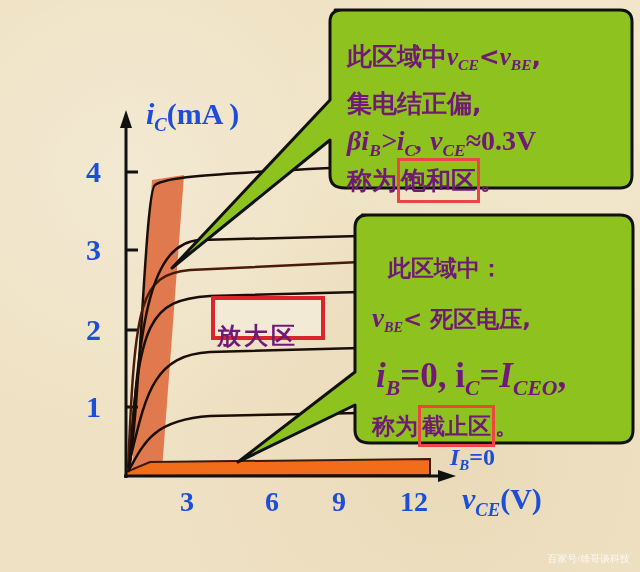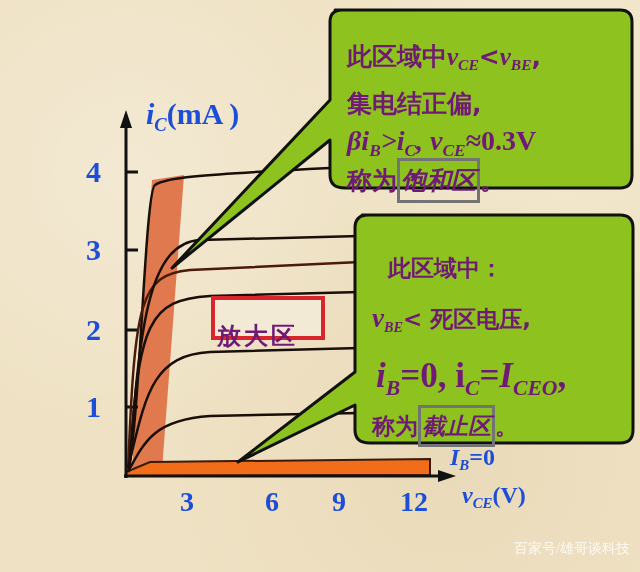--- a/index.html
+++ b/index.html
@@ -14,27 +14,27 @@
   }
   svg { position:absolute; left:0; top:0; }
   .bubble-text {
     position:absolute; color:#701a75; font-weight:bold;
     font-family: "DejaVu Sans", "Liberation Sans", sans-serif;
     margin-top: 16px;
   }
   .line { position:absolute; white-space:nowrap; }
   .it { font-style:italic; font-family:"Liberation Serif", serif; }
   sub { font-size:0.62em; vertical-align:-0.35em; font-family:"Liberation Serif", serif; font-style:italic; }
-  .hl { border:3px solid #737373; padding:5px 1px;font-style:italic; }
+  .hl { border:3px solid #ef4444; padding:5px 1px; }
   .lbl {
     position:absolute; font-family:"Liberation Serif", serif; font-weight:bold; color:#1d4ed8;
   }
   .watermark {
-    position:absolute; right:10px; bottom:14px; color:rgba(255,255,255,0.85);
-    font-family:Liberation Serif, serif; font-size:14px;
+    position:absolute; right:10px; bottom:6px; color:rgba(255,255,255,0.85);
+    font-family:Liberation Serif, serif; font-size:10px;
   }
 </style>
 </head>
 <body>
 
 <svg width="640" height="572" viewBox="0 0 640 572">
 
   <path d="M132 468 L152 180 L184 175 L162 470 Z" fill="#e07a4e"></path>
 
   <path d="M126 472 L150 462 L430 459 L430 475 L126 476 Z" fill="#f26d1a" stroke="#3a1a0a" stroke-width="2"></path>
@@ -74,21 +74,21 @@
 <div class="lbl" style="left:86px; top:155px; font-size:30px;">4</div>
 <div class="lbl" style="left:86px; top:233px; font-size:30px;">3</div>
 <div class="lbl" style="left:86px; top:313px; font-size:30px;">2</div>
 <div class="lbl" style="left:86px; top:390px; font-size:30px;">1</div>
 
 <div class="lbl" style="left:180px; top:486px; font-size:28px;">3</div>
 <div class="lbl" style="left:265px; top:486px; font-size:28px;">6</div>
 <div class="lbl" style="left:332px; top:486px; font-size:28px;">9</div>
 <div class="lbl" style="left:400px; top:486px; font-size:28px;">12</div>
 
-<div class="lbl" style="left:462px; top:482px; font-size:24px;">
+<div class="lbl" style="left:462px; top:482px; font-size:30px;">
   <span class="it">v</span><sub>CE</sub><span>(V)</span>
 </div>
 
 <div class="lbl" style="left:450px; top:444px; font-size:24px;">
   <span class="it">I</span><sub>B</sub><span>=0</span>
 </div>
 
 <div class="bubble-text" style="left:347px; top:20px; font-size:25px; line-height:41px;">
   <div class="line" style="top:0;">
     <span>此区域中</span><span class="it">v</span><sub>CE</sub><span>&lt;</span><span class="it">v</span><sub>BE</sub><span>,</span>

